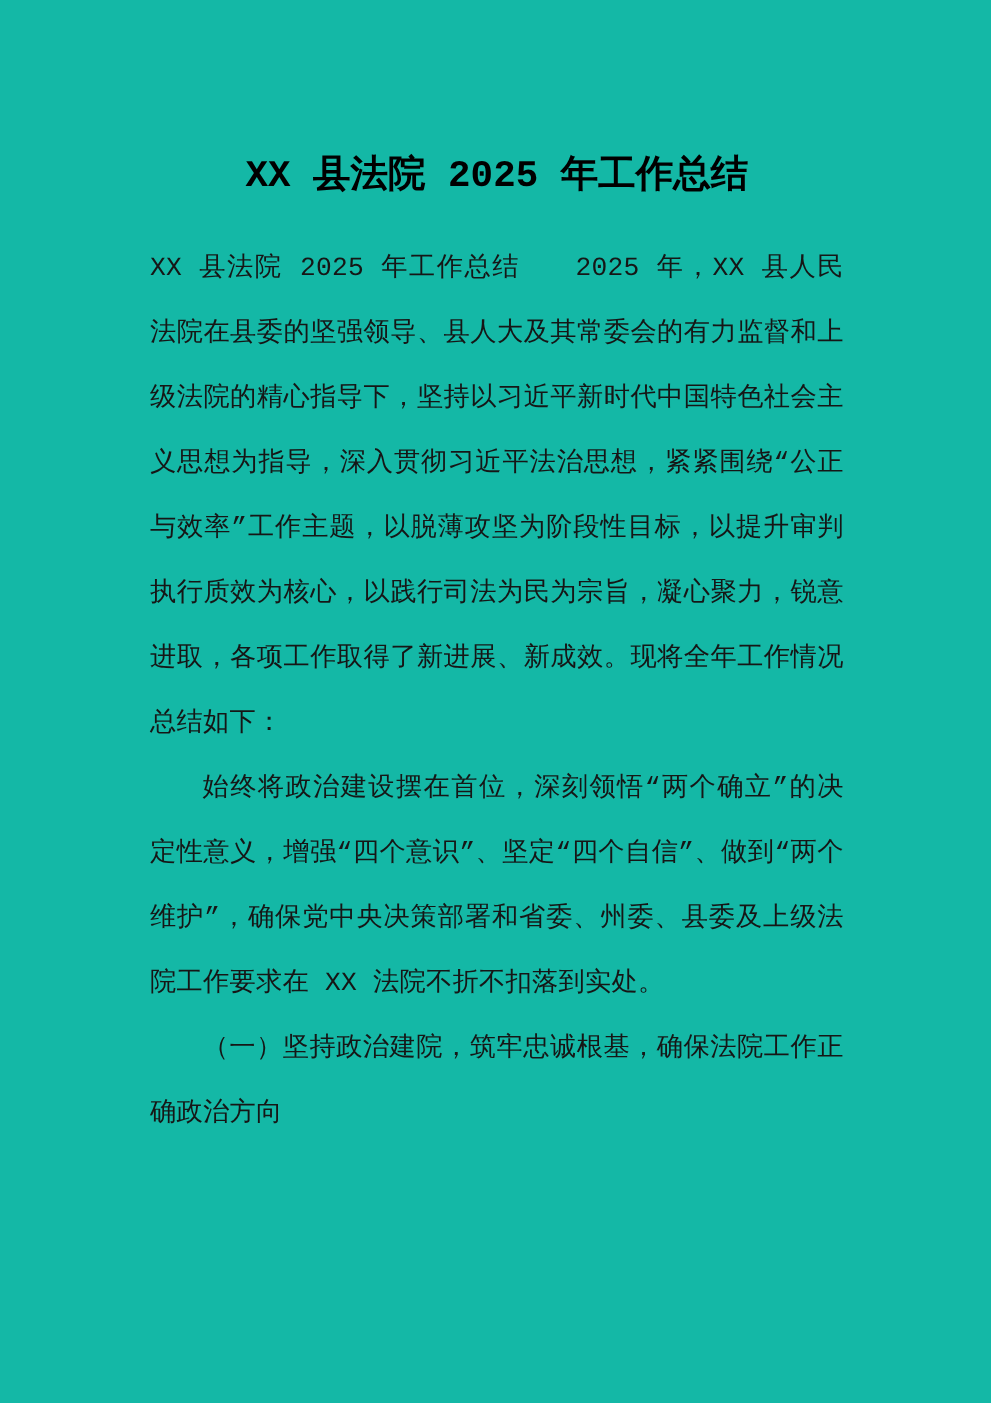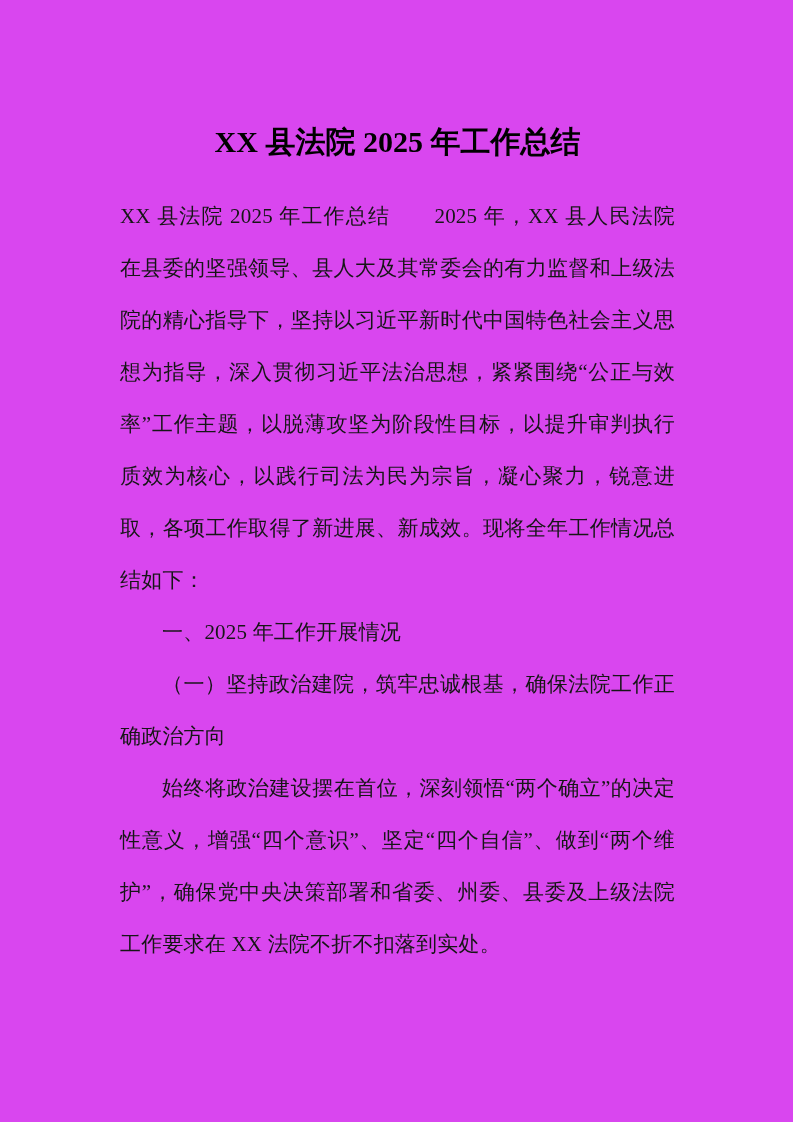--- a/index.html
+++ b/index.html
@@ -4,23 +4,23 @@
 <style>
   html, body {
     margin: 0;
     padding: 0;
     background: #ffffff;
   }
   .page {
     position: relative;
     width: 793px;
     height: 1122px;
-    background: #d946ef;
+    background: #14b8a6;
     overflow: hidden;
-    font-family: Liberation Serif, serif;
+    font-family: Liberation Mono, monospace;
     color: #161616;
   }
   .content {
     position: absolute;
     left: 120px;
     top: 120px;
     width: 555px;
   }
   .doc-title {
     margin: 0 0 26px 0;
@@ -46,20 +46,19 @@
 </style>
 </head>
 <body>
 
 <div class="page">
   <div class="content">
     <h1 class="doc-title">XX 县法院 2025 年工作总结</h1>
 
     <p class="para">XX 县法院 2025 年工作总结　　2025 年，XX 县人民法院在县委的坚强领导、县人大及其常委会的有力监督和上级法院的精心指导下，坚持以习近平新时代中国特色社会主义思想为指导，深入贯彻习近平法治思想，紧紧围绕“公正与效率”工作主题，以脱薄攻坚为阶段性目标，以提升审判执行质效为核心，以践行司法为民为宗旨，凝心聚力，锐意进取，各项工作取得了新进展、新成效。现将全年工作情况总结如下：</p>
 
-    <p class="para indent">一、2025 年工作开展情况</p>
+
+    <p class="para indent">始终将政治建设摆在首位，深刻领悟“两个确立”的决定性意义，增强“四个意识”、坚定“四个自信”、做到“两个维护”，确保党中央决策部署和省委、州委、县委及上级法院工作要求在 XX 法院不折不扣落到实处。</p>
 
     <p class="para indent">（一）坚持政治建院，筑牢忠诚根基，确保法院工作正确政治方向</p>
-
-    <p class="para indent">始终将政治建设摆在首位，深刻领悟“两个确立”的决定性意义，增强“四个意识”、坚定“四个自信”、做到“两个维护”，确保党中央决策部署和省委、州委、县委及上级法院工作要求在 XX 法院不折不扣落到实处。</p>
 
   </div>
 </div>
 
 </body></html>

